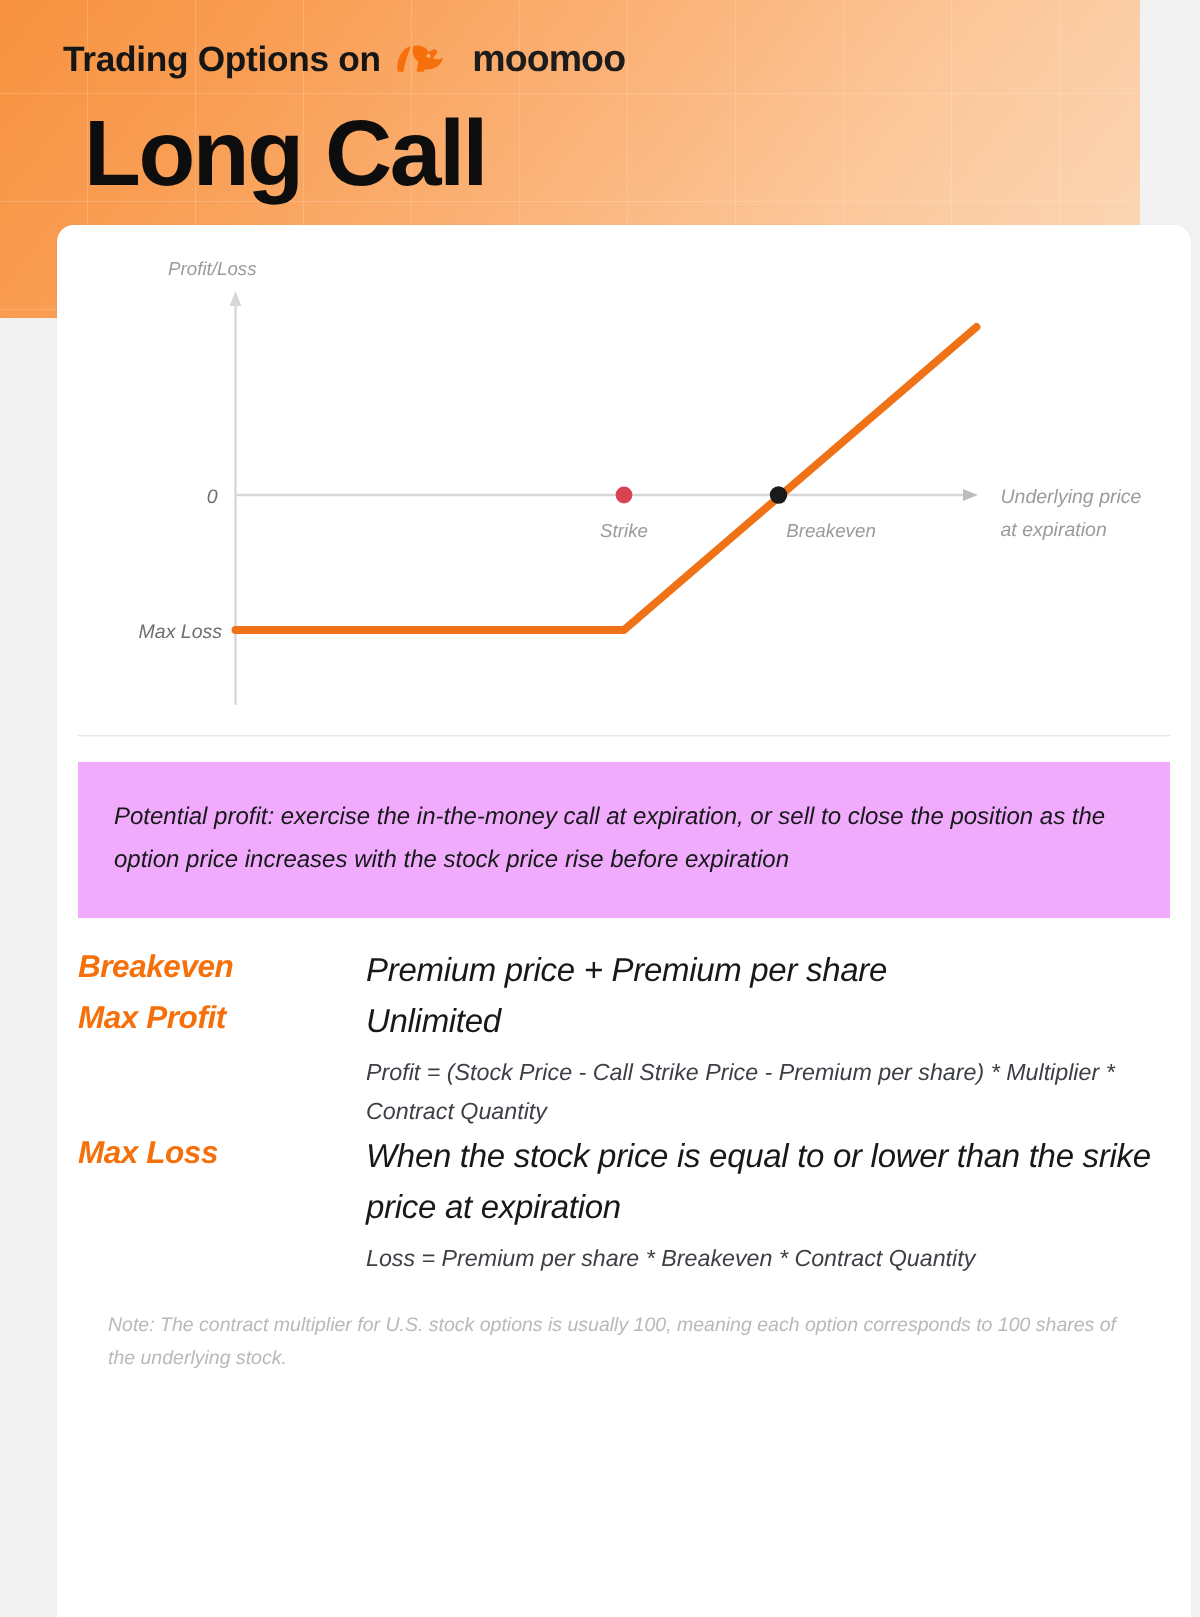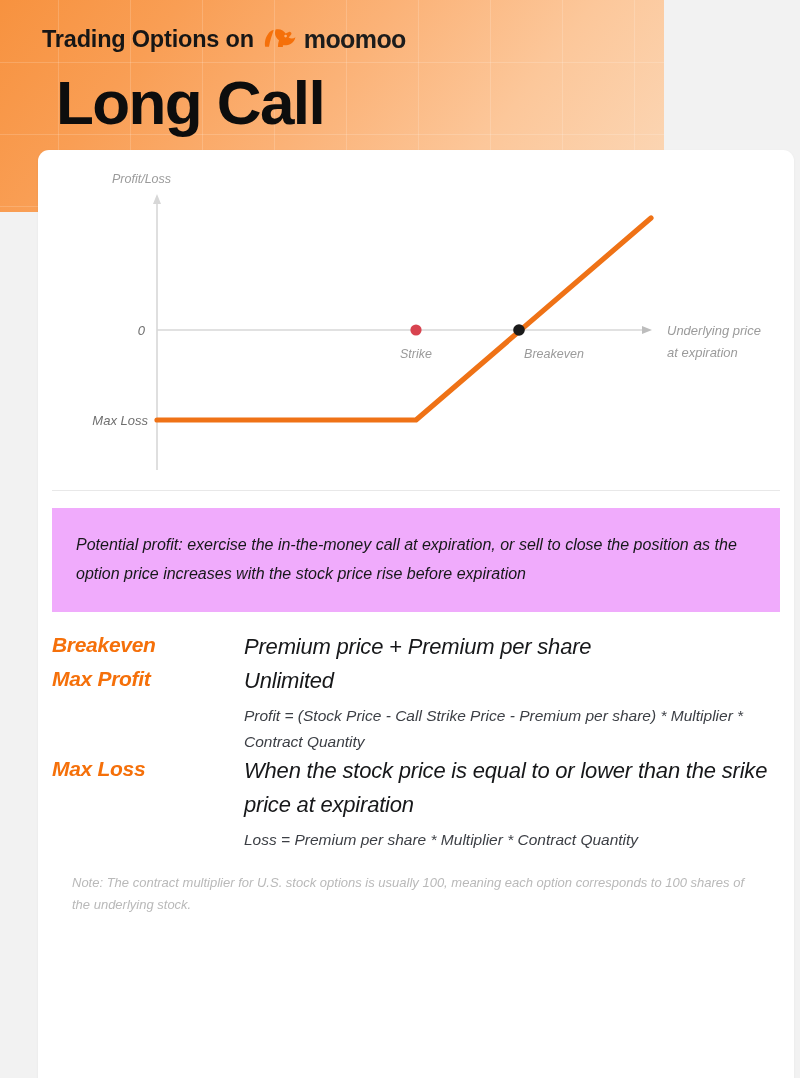--- a/index.html
+++ b/index.html
@@ -21,21 +21,21 @@
     position: relative;
     width: 800px;
     height: 1078px;
     background: #f2f2f2;
   }
 
   
   .banner {
     position: absolute;
     left: 0; top: 0;
-    width: 664px;
+    width: 760px;
     height: 212px;
     background:
       linear-gradient(128deg, #f7923f 0%, #f99e54 22%, #fbb277 48%, #fcc79a 72%, #fbd8b8 100%);
     overflow: hidden;
   }
   .banner-grid {
     position: absolute;
     inset: 0;
     background-image:
       linear-gradient(to right, rgba(255,255,255,0.16) 1px, transparent 1px),
@@ -56,22 +56,22 @@
   }
   .kicker-text {
     font-size: 23.5px;
     font-weight: 700;
     color: #161616;
     letter-spacing: -0.2px;
     white-space: nowrap;
   }
   .brand {
     display: flex;
-    align-items: flex-start;
-    gap: 7px;
+    align-items: center;
+    gap: 18px;
   }
   .brand-mark {
     display: block;
     width: 34px;
     height: 26px;
   }
   .brand-name {
     font-size: 25px;
     font-weight: 700;
     color: #1c1c1c;
@@ -265,21 +265,21 @@
         <div class="row-body">
           <div class="row-primary">Unlimited</div>
           <div class="row-secondary">Profit = (Stock Price - Call Strike Price - Premium per share) * Multiplier * Contract Quantity</div>
         </div>
       </div>
 
       <div class="row">
         <div class="row-label">Max Loss</div>
         <div class="row-body">
           <div class="row-primary">When the stock price is equal to or lower than the srike price at expiration</div>
-          <div class="row-secondary">Loss = Premium per share  * Multiplier * Contract Quantity</div>
+          <div class="row-secondary">Loss = Premium per share  * Breakeven * Contract Quantity</div>
         </div>
       </div>
 
     </div>
 
     <div class="note">Note: The contract multiplier for U.S. stock options is usually 100, meaning each option corresponds to 100 shares of the underlying stock.</div>
 
   </div>
 </div>
 

